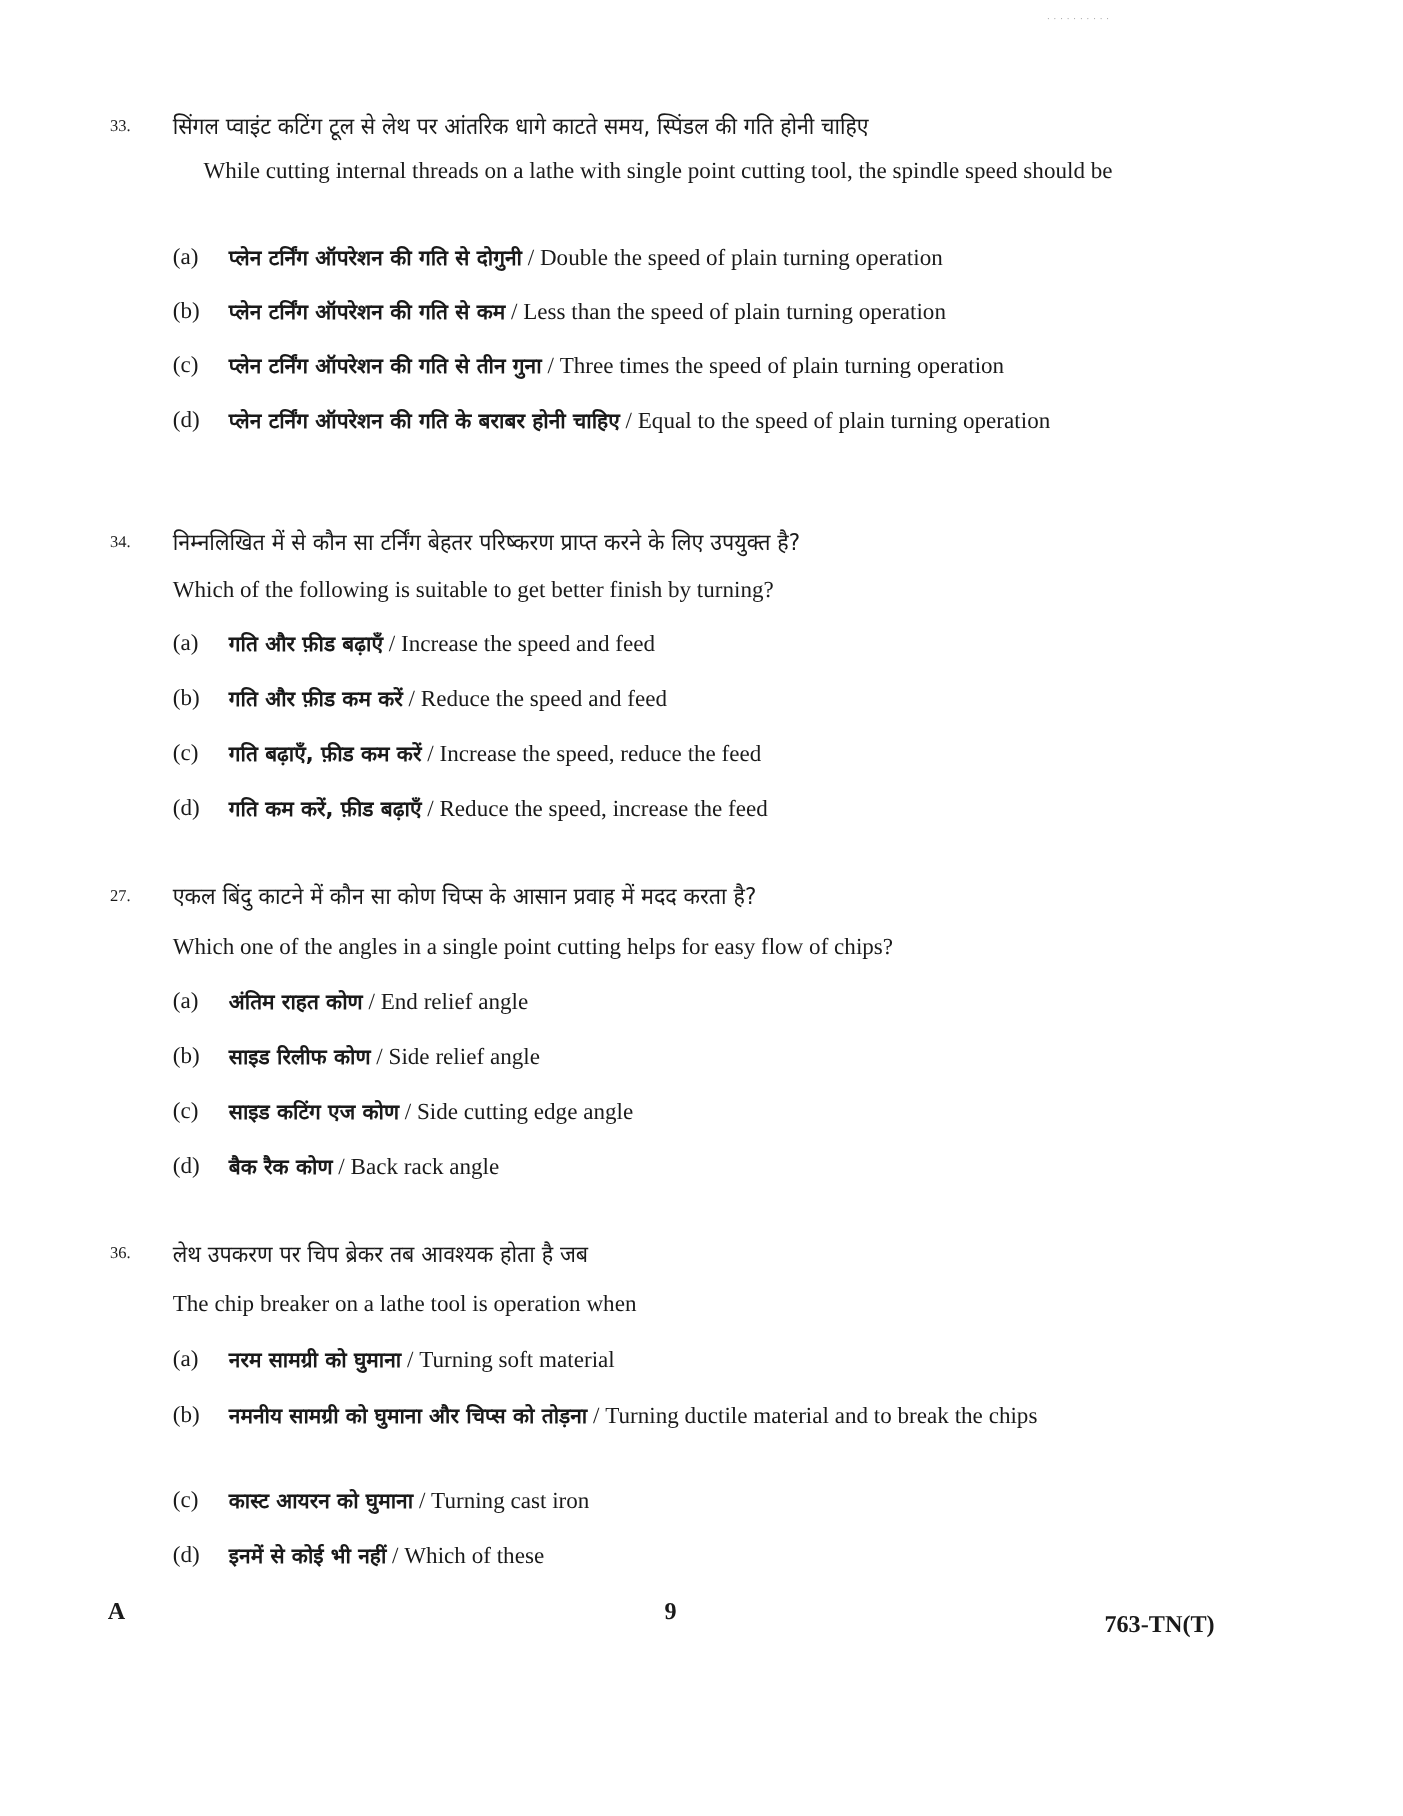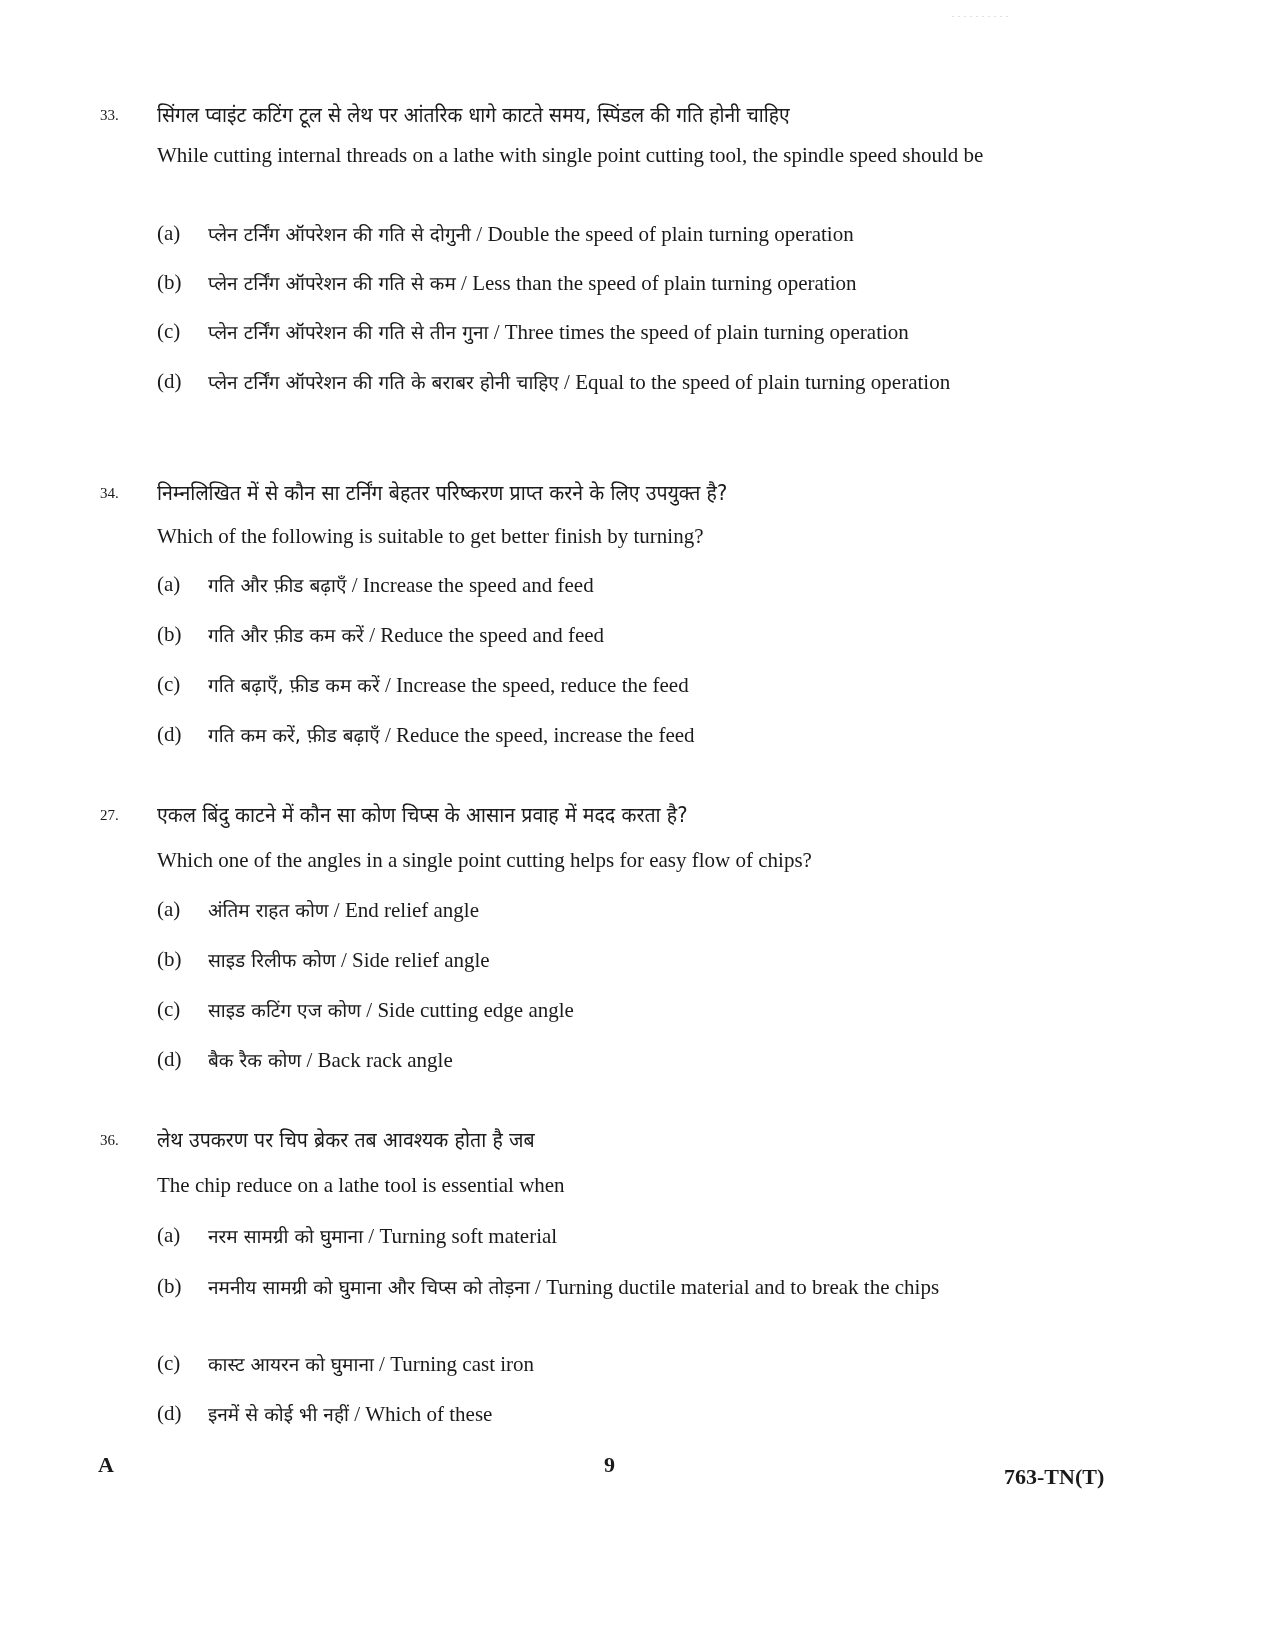--- a/index.html
+++ b/index.html
@@ -10,36 +10,36 @@
     }
     .page { position: absolute; left: 0; top: 0; width: 1275px; height: 1651px; }
     .scan-dots { position: absolute; top: 10px; left: 952px; font-size: 8px; color: #999; letter-spacing: 1px; }
     .question { position: absolute; left: 100px; width: 1060px; }
     .qnum { position: absolute; left: 0; top: 0; font-size: 15px; line-height: 30px; }
     .qhindi { position: absolute; left: 57px; top: 0; font-size: 21px; line-height: 30px; font-family: "DejaVu Sans", sans-serif; white-space: nowrap; transform-origin: left center; }
     .qeng { position: absolute; left: 57px; font-size: 21px; line-height: 26px; width: 1000px; }
     .opt { position: absolute; left: 57px; width: 1000px; }
     .opt-label { position: absolute; left: 0; top: 0; font-size: 21px; line-height: 30px; }
     .opt-text { position: absolute; left: 51px; top: 0; font-size: 21px; line-height: 33px; width: 950px; }
-    .opt-text .hi { font-family: "DejaVu Sans", sans-serif; font-size: 19px; }
+    .opt-text .hi { font-family: "DejaVu Sans", sans-serif; font-size: 19px; font-weight: bold; }
     .footer { position: absolute; top: 1452px; left: 0; width: 1275px; height: 40px; }
     .footer-left { position: absolute; left: 98px; top: 0; font-size: 22px; font-weight: bold; }
     .footer-center { position: absolute; left: 604px; top: 0; font-size: 22px; font-weight: bold; }
     .footer-right { position: absolute; left: 1004px; top: 12px; font-size: 22px; font-weight: bold; }
   </style>
 </head>
 <body>
 
 <div class="page">
   <div class="scan-dots">. . . . . . . . . .</div>
 
   <div class="question" style="top:100px;">
     <div class="qnum">33.</div>
     <div class="qhindi" style="transform:scaleX(0.92);">सिंगल प्वाइंट कटिंग टूल से लेथ पर आंतरिक धागे काटते समय, स्पिंडल की गति होनी चाहिए</div>
-    <div class="qeng" style="top:42px; width:955px;">While cutting internal threads on a lathe with single point cutting tool, the spindle speed should be</div>
+    <div class="qeng" style="top:42px; width:955px;margin-left:28px;">While cutting internal threads on a lathe with single point cutting tool, the spindle speed should be</div>
     <div class="opt" style="top:118px;">
       <span class="opt-label">(a)</span>
       <span class="opt-text"><span class="hi">प्लेन टर्निंग ऑपरेशन की गति से दोगुनी</span><span> / </span><span>Double the speed of plain turning operation</span></span>
     </div>
     <div class="opt" style="top:167px;">
       <span class="opt-label">(b)</span>
       <span class="opt-text"><span class="hi">प्लेन टर्निंग ऑपरेशन की गति से कम</span><span> / </span><span>Less than the speed of plain turning operation</span></span>
     </div>
     <div class="opt" style="top:216px;">
       <span class="opt-label">(c)</span>
@@ -91,21 +91,21 @@
     </div>
     <div class="opt" style="top:244px;">
       <span class="opt-label">(d)</span>
       <span class="opt-text"><span class="hi">बैक रैक कोण</span><span> / </span><span>Back rack angle</span></span>
     </div>
   </div>
 
   <div class="question" style="top:1125px;">
     <div class="qnum">36.</div>
     <div class="qhindi" style="transform:scaleX(0.93);">लेथ उपकरण पर चिप ब्रेकर तब आवश्यक होता है जब</div>
-    <div class="qeng" style="top:47px;">The chip reduce on a lathe tool is essential when</div>
+    <div class="qeng" style="top:47px;">The chip breaker on a lathe tool is operation when</div>
     <div class="opt" style="top:95px;">
       <span class="opt-label">(a)</span>
       <span class="opt-text"><span class="hi">नरम सामग्री को घुमाना</span><span> / </span><span>Turning soft material</span></span>
     </div>
     <div class="opt" style="top:146px;">
       <span class="opt-label">(b)</span>
       <span class="opt-text" style="width:900px;"><span class="hi">नमनीय सामग्री को घुमाना और चिप्स को तोड़ना</span><span> / </span><span>Turning ductile material and to break the chips</span></span>
     </div>
     <div class="opt" style="top:223px;">
       <span class="opt-label">(c)</span>

